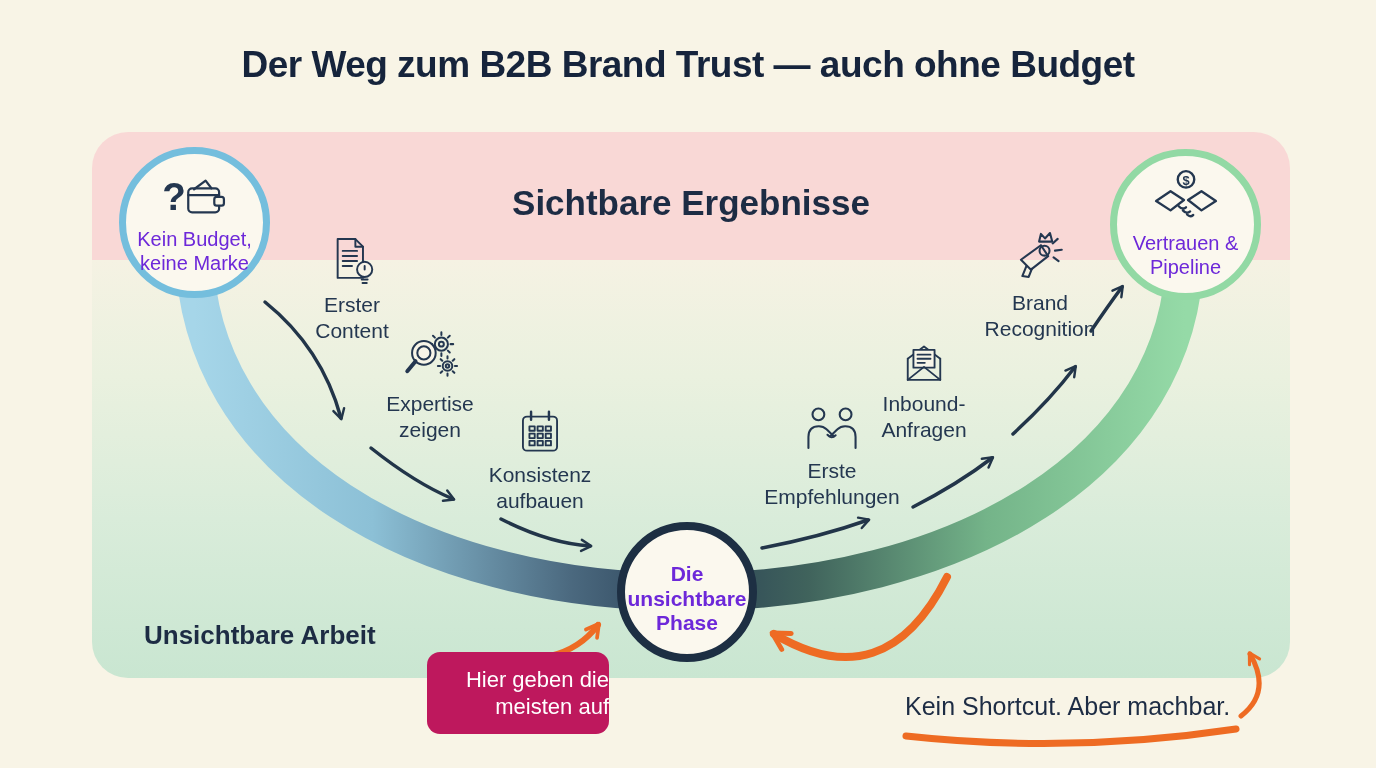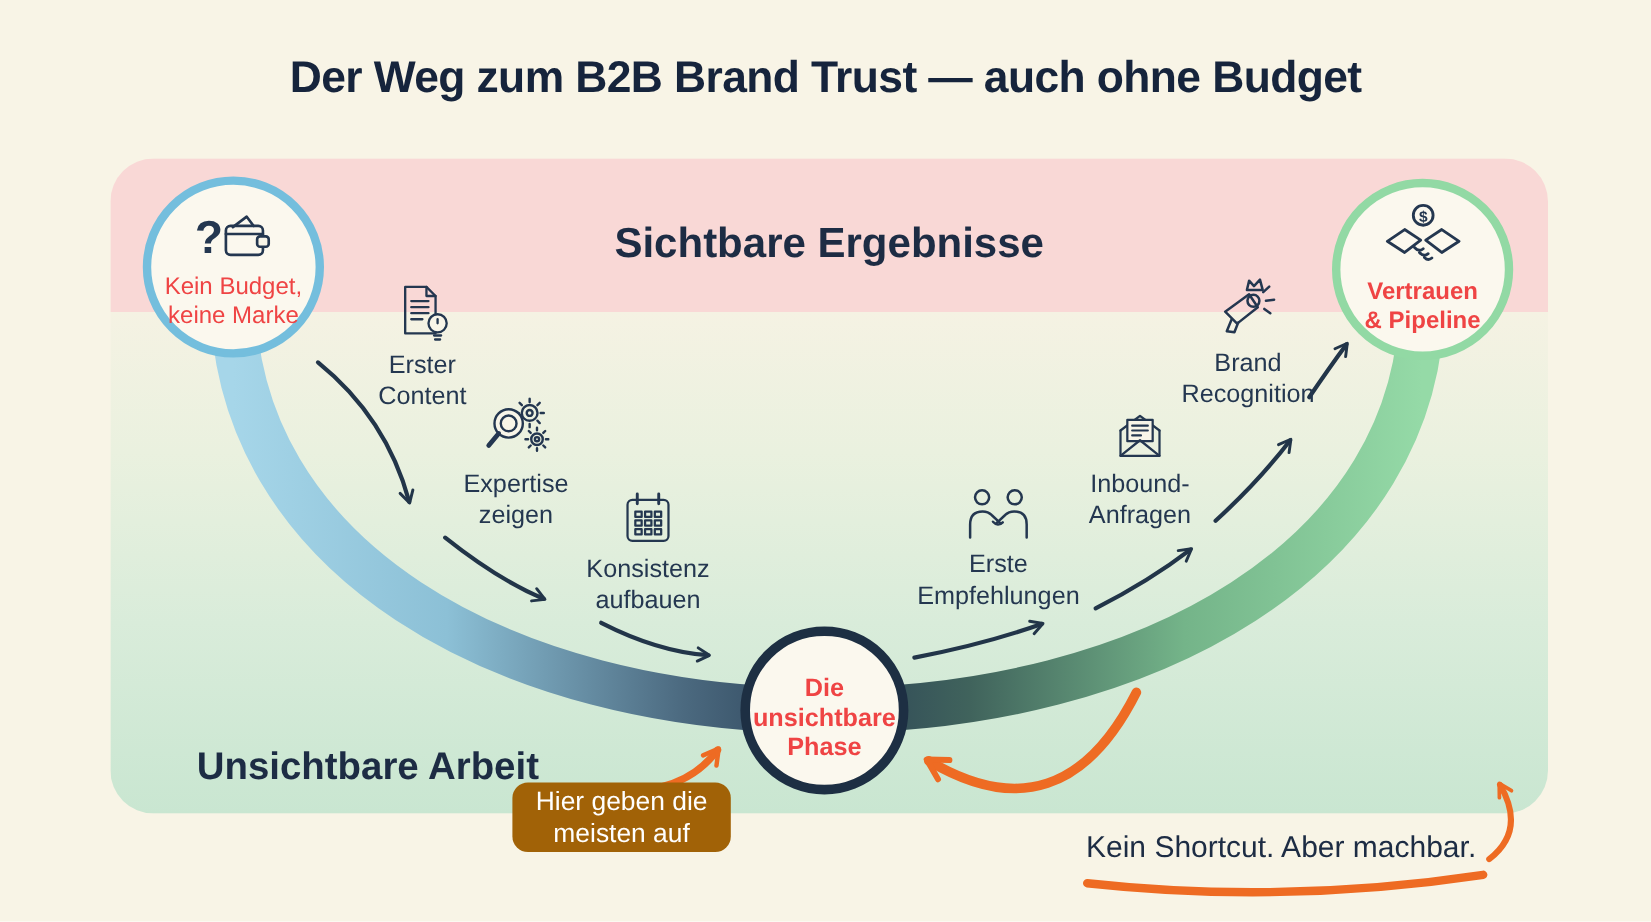--- a/index.html
+++ b/index.html
@@ -8,47 +8,47 @@
   .title{position:absolute;top:44px;left:0;width:100%;text-align:center;
          font-size:37px;font-weight:bold;color:#16243c;letter-spacing:-0.5px;}
   
   .band{position:absolute;left:92px;top:132px;width:1198px;height:546px;
         border-radius:36px;overflow:hidden;}
   .band .pink{height:128px;background:#f9d8d6;}
   .band .grad{height:418px;
         background:linear-gradient(180deg,#f5f2e3 0%,#eaf1df 28%,#d9ecda 62%,#c9e6d1 100%);}
   .zone-visible{position:absolute;top:183px;left:92px;width:1198px;text-align:center;
         font-size:35px;font-weight:bold;color:#1d2c44;}
-  .zone-invisible{position:absolute;top:620px;left:164px;
-        font-size:32px;font-weight:bold;color:#1d2c44;}
+  .zone-invisible{position:absolute;top:620px;left:144px;
+        font-size:26px;font-weight:bold;color:#1d2c44;}
   svg.overlay{position:absolute;left:0;top:0;}
   
   .node{position:absolute;border-radius:50%;background:#fbf8ee;box-sizing:border-box;
         display:flex;flex-direction:column;align-items:center;justify-content:center;
         text-align:center;}
   .start-node{left:119px;top:147px;width:151px;height:151px;border:7px solid #74bedd;}
   .end-node{left:1110px;top:149px;width:151px;height:151px;border:7px solid #92d9a4;}
   .center-node{left:617px;top:522px;width:140px;height:140px;border:8px solid #1d2f43;}
-  .nlabel{font-size:20px;color:#ef4444;line-height:1.18;margin-top:5px;}
+  .nlabel{font-size:20px;color:#6d28d9;line-height:1.18;margin-top:5px;}
   .start-node .nlabel{width:136px;}
-  .end-node .nlabel{width:112px;font-weight:bold;}
+  .end-node .nlabel{width:112px;}
   .center-node .nlabel{font-weight:bold;font-size:21px;width:124px;margin-top:14px;}
   
   .step{position:absolute;display:flex;flex-direction:column;align-items:center;}
   .step .slabel{font-size:21px;line-height:1.22;text-align:center;color:#243750;margin-top:4px;}
   .s1{left:302px;top:234px;width:100px;}
   .s2{left:375px;top:331px;width:110px;}
   .s3{left:475px;top:406px;width:130px;}
   .s4{left:757px;top:402px;width:150px;}
-  .s5{left:890px;top:337px;width:120px;}
+  .s5{left:864px;top:337px;width:120px;}
   .s6{left:970px;top:228px;width:140px;}
   
-  .callout{position:absolute;left:427px;top:652px;width:182px;height:58px;
-        background:#a16207;border-radius:13px;color:#ffffff;font-size:22px;line-height:1.25;
-        display:flex;align-items:center;justify-content:center;text-align:center;}
+  .callout{position:absolute;left:427px;top:652px;width:182px;height:82px;
+        background:#be185d;border-radius:13px;color:#ffffff;font-size:22px;line-height:1.25;
+        display:flex;align-items:center;justify-content:center;text-align:right;}
   .note{position:absolute;left:905px;top:692px;font-size:25px;color:#1d2c44;}
   .ic{stroke:#243750;stroke-width:2.3;fill:none;stroke-linecap:round;stroke-linejoin:round;}
 </style>
 </head>
 <body>
 
 <div class="stage">
 
   <div class="title">Der Weg zum B2B Brand Trust — auch ohne Budget</div>
 

